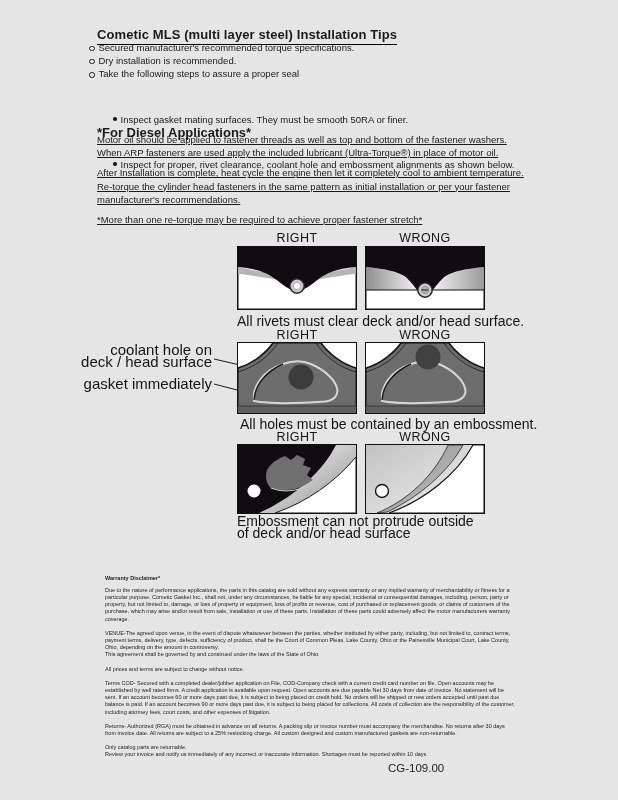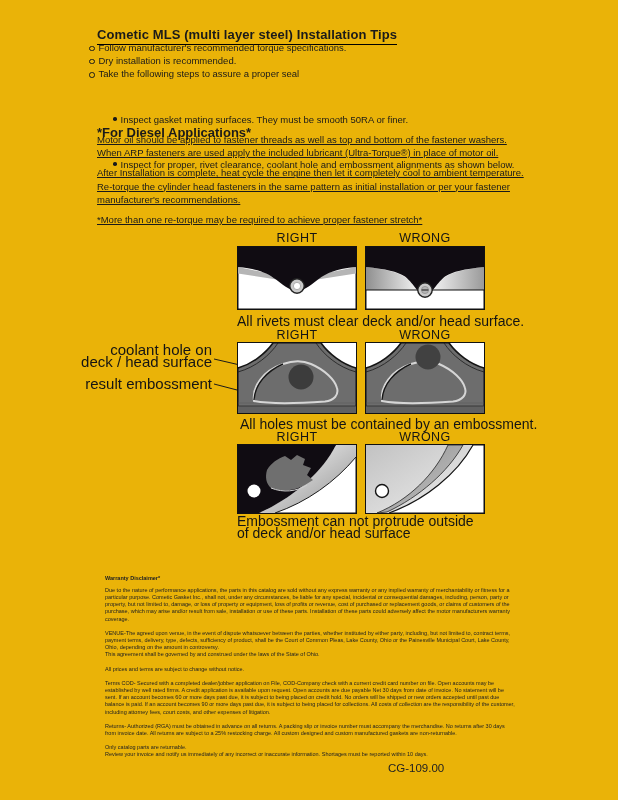--- a/index.html
+++ b/index.html
@@ -1,16 +1,16 @@
 <!DOCTYPE html>
 <html><head>
 <meta charset="utf-8">
 <style>
   html,body{margin:0;padding:0;background:#fff;}
-  .page{position:relative;width:618px;height:800px;background:#eab308;
+  .page{position:relative;width:618px;height:800px;background:#e5e5e5;
         font-family:"Liberation Sans",sans-serif;color:#1a1a1a;overflow:hidden;}
   .abs{position:absolute;}
   .title{left:97px;top:18px;font-size:13px;font-weight:bold;
          border-bottom:1.6px solid #000;padding-bottom:2px;letter-spacing:.1px;}
   .tips{left:89px;top:41px;width:445px;font-size:9.5px;line-height:13.2px;}
   .brow{display:flex;align-items:flex-start;}
   .marker-o{width:3.5px;height:3.5px;border:1px solid #1a1a1a;border-radius:50%;
             margin:4.6px 4px 0 0;flex:none;}
   .marker-f{width:3.5px;height:3.5px;background:#1a1a1a;border-radius:50%;
             margin:4.6px 4px 0 0;flex:none;}
@@ -34,21 +34,21 @@
 </head>
 <body>
 
 <div class="page">
 
   <h1 class="abs title">Cometic MLS (multi layer steel) Installation Tips</h1>
 
   <div class="abs tips">
     <div class="brow">
         <span class="marker-o"></span>
-        <span>Follow manufacturer's recommended torque specifications.</span>
+        <span>Secured manufacturer's recommended torque specifications.</span>
       </div>
     <div class="brow">
         <span class="marker-o"></span>
         <span>Dry installation is recommended.</span>
       </div>
     <div class="brow">
         <span class="marker-o"></span>
         <span>Take the following steps to assure a proper seal</span>
       </div>
     <div class="brow sub">
@@ -100,21 +100,21 @@
       <circle cx="60" cy="44" r="3.6" fill="#b3b3b3" stroke="#777" stroke-width="0.5"></circle>
       <line x1="56.6" y1="44" x2="63.4" y2="44" stroke="#3a3a3a" stroke-width="1.3"></line>
     </svg>
   </div>
   <div class="abs caption" style="left:237px;top:313px">All rivets must clear deck and/or head surface.</div>
 
   <div class="abs ann" style="top:344px">
     <div>coolant hole on</div>
     <div>deck / head surface</div>
   </div>
-  <div class="abs ann" style="top:378px">result embossment</div>
+  <div class="abs ann" style="top:378px">gasket immediately</div>
 
   <svg class="abs leader" width="618" height="100" viewBox="0 0 618 100">
     <line x1="214" y1="29" x2="296" y2="48" stroke="#1a1a1a" stroke-width="1"></line>
     <line x1="214" y1="54" x2="260" y2="66" stroke="#1a1a1a" stroke-width="1"></line>
   </svg>
 
   <div class="abs dlabel" style="left:237px;top:328px">RIGHT</div>
   <div class="abs dlabel" style="left:365px;top:328px">WRONG</div>
 
   <div class="abs dbox" style="left:237px;top:342px">

